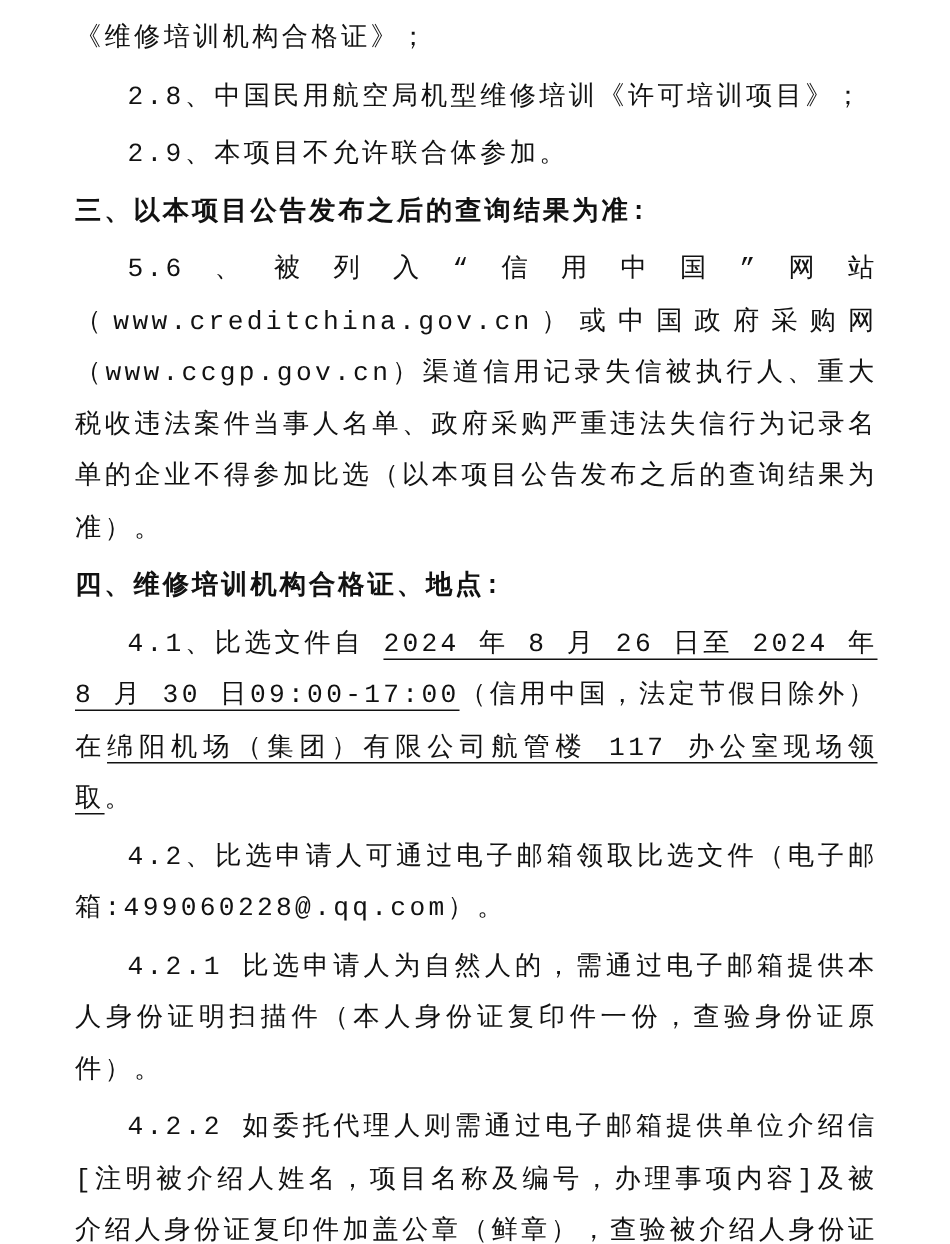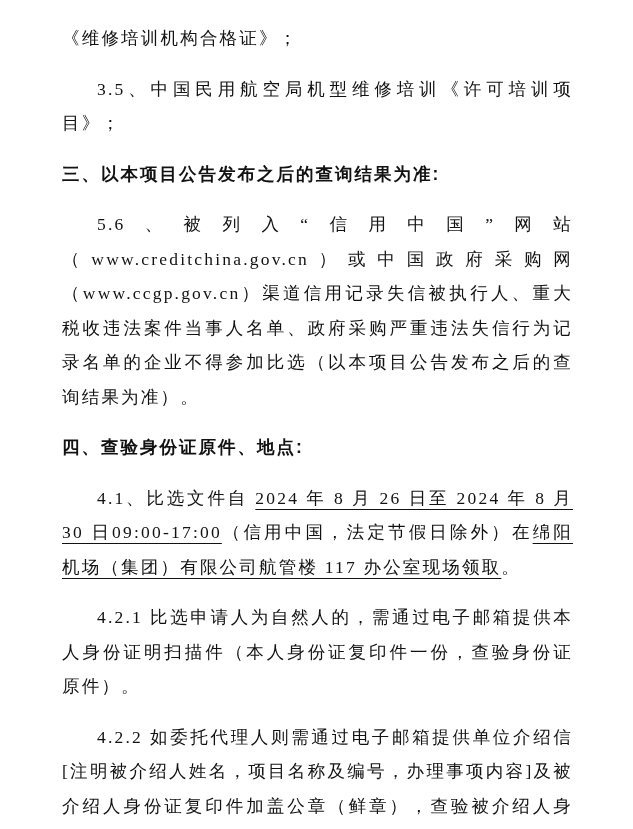--- a/index.html
+++ b/index.html
@@ -19,22 +19,23 @@
     padding: 5px 44px 0 46px;
     color: #121212;
     font-family: "Liberation Serif", "DejaVu Serif", serif;
     font-size: 17.5px;
     line-height: 34.5px;
     letter-spacing: 2.2px;
     text-align: justify;
     text-justify: inter-character;
   }
   .page p {
-    margin: 16px;
+    margin: 4px;
     padding: 0;
+    font-family: Liberation Mono, monospace;
   }
   .indent {
     text-indent: 2em;
   }
   .heading {
     font-family: "Liberation Sans", "DejaVu Sans", sans-serif;
     font-weight: bold;
     letter-spacing: 2.0px;
   }
   .u {
@@ -47,41 +48,47 @@
 <body>
 
 <div class="page">
 
   <p>
     <span>《维修培训机构合格证》；</span>
   </p>
 
 
   <p class="indent">
-    <span>3.5、中国民用航空局机型维修培训《许可培训项目》；</span>
+    <span>2.8、中国民用航空局机型维修培训《许可培训项目》；</span>
   </p>
 
+  <p class="indent">
+    <span>2.9、本项目不允许联合体参加。</span>
+  </p>
 
   <p class="heading">
     <span>三、以本项目公告发布之后的查询结果为准:</span>
   </p>
 
 
   <p class="indent">
     <span>5.6、被列入“信用中国”网站（www.creditchina.gov.cn）或中国政府采购网（www.ccgp.gov.cn）渠道信用记录失信被执行人、重大税收违法案件当事人名单、政府采购严重违法失信行为记录名单的企业不得参加比选（以本项目公告发布之后的查询结果为准）。</span>
   </p>
 
   <p class="heading">
-    <span>四、查验身份证原件、地点:</span>
+    <span>四、维修培训机构合格证、地点:</span>
   </p>
 
   <p class="indent">
     <span>4.1、比选文件自 </span><span class="u">2024 年 8 月 26 日至 2024 年 8 月 30 日09:00-17:00</span><span>（信用中国，法定节假日除外）在</span><span class="u">绵阳机场（集团）有限公司航管楼 117 办公室现场领取</span><span>。</span>
   </p>
 
+  <p class="indent">
+    <span>4.2、比选申请人可通过电子邮箱领取比选文件（电子邮箱:499060228@.qq.com）。</span>
+  </p>
 
   <p class="indent">
     <span>4.2.1 比选申请人为自然人的，需通过电子邮箱提供本人身份证明扫描件（本人身份证复印件一份，查验身份证原件）。</span>
   </p>
 
   <p class="indent">
     <span>4.2.2 如委托代理人则需通过电子邮箱提供单位介绍信[注明被介绍人姓名，项目名称及编号，办理事项内容]及被介绍人身份证复印件加盖公章（鲜章），查验被介绍人身份证原件。</span>
   </p>
 
 </div>

